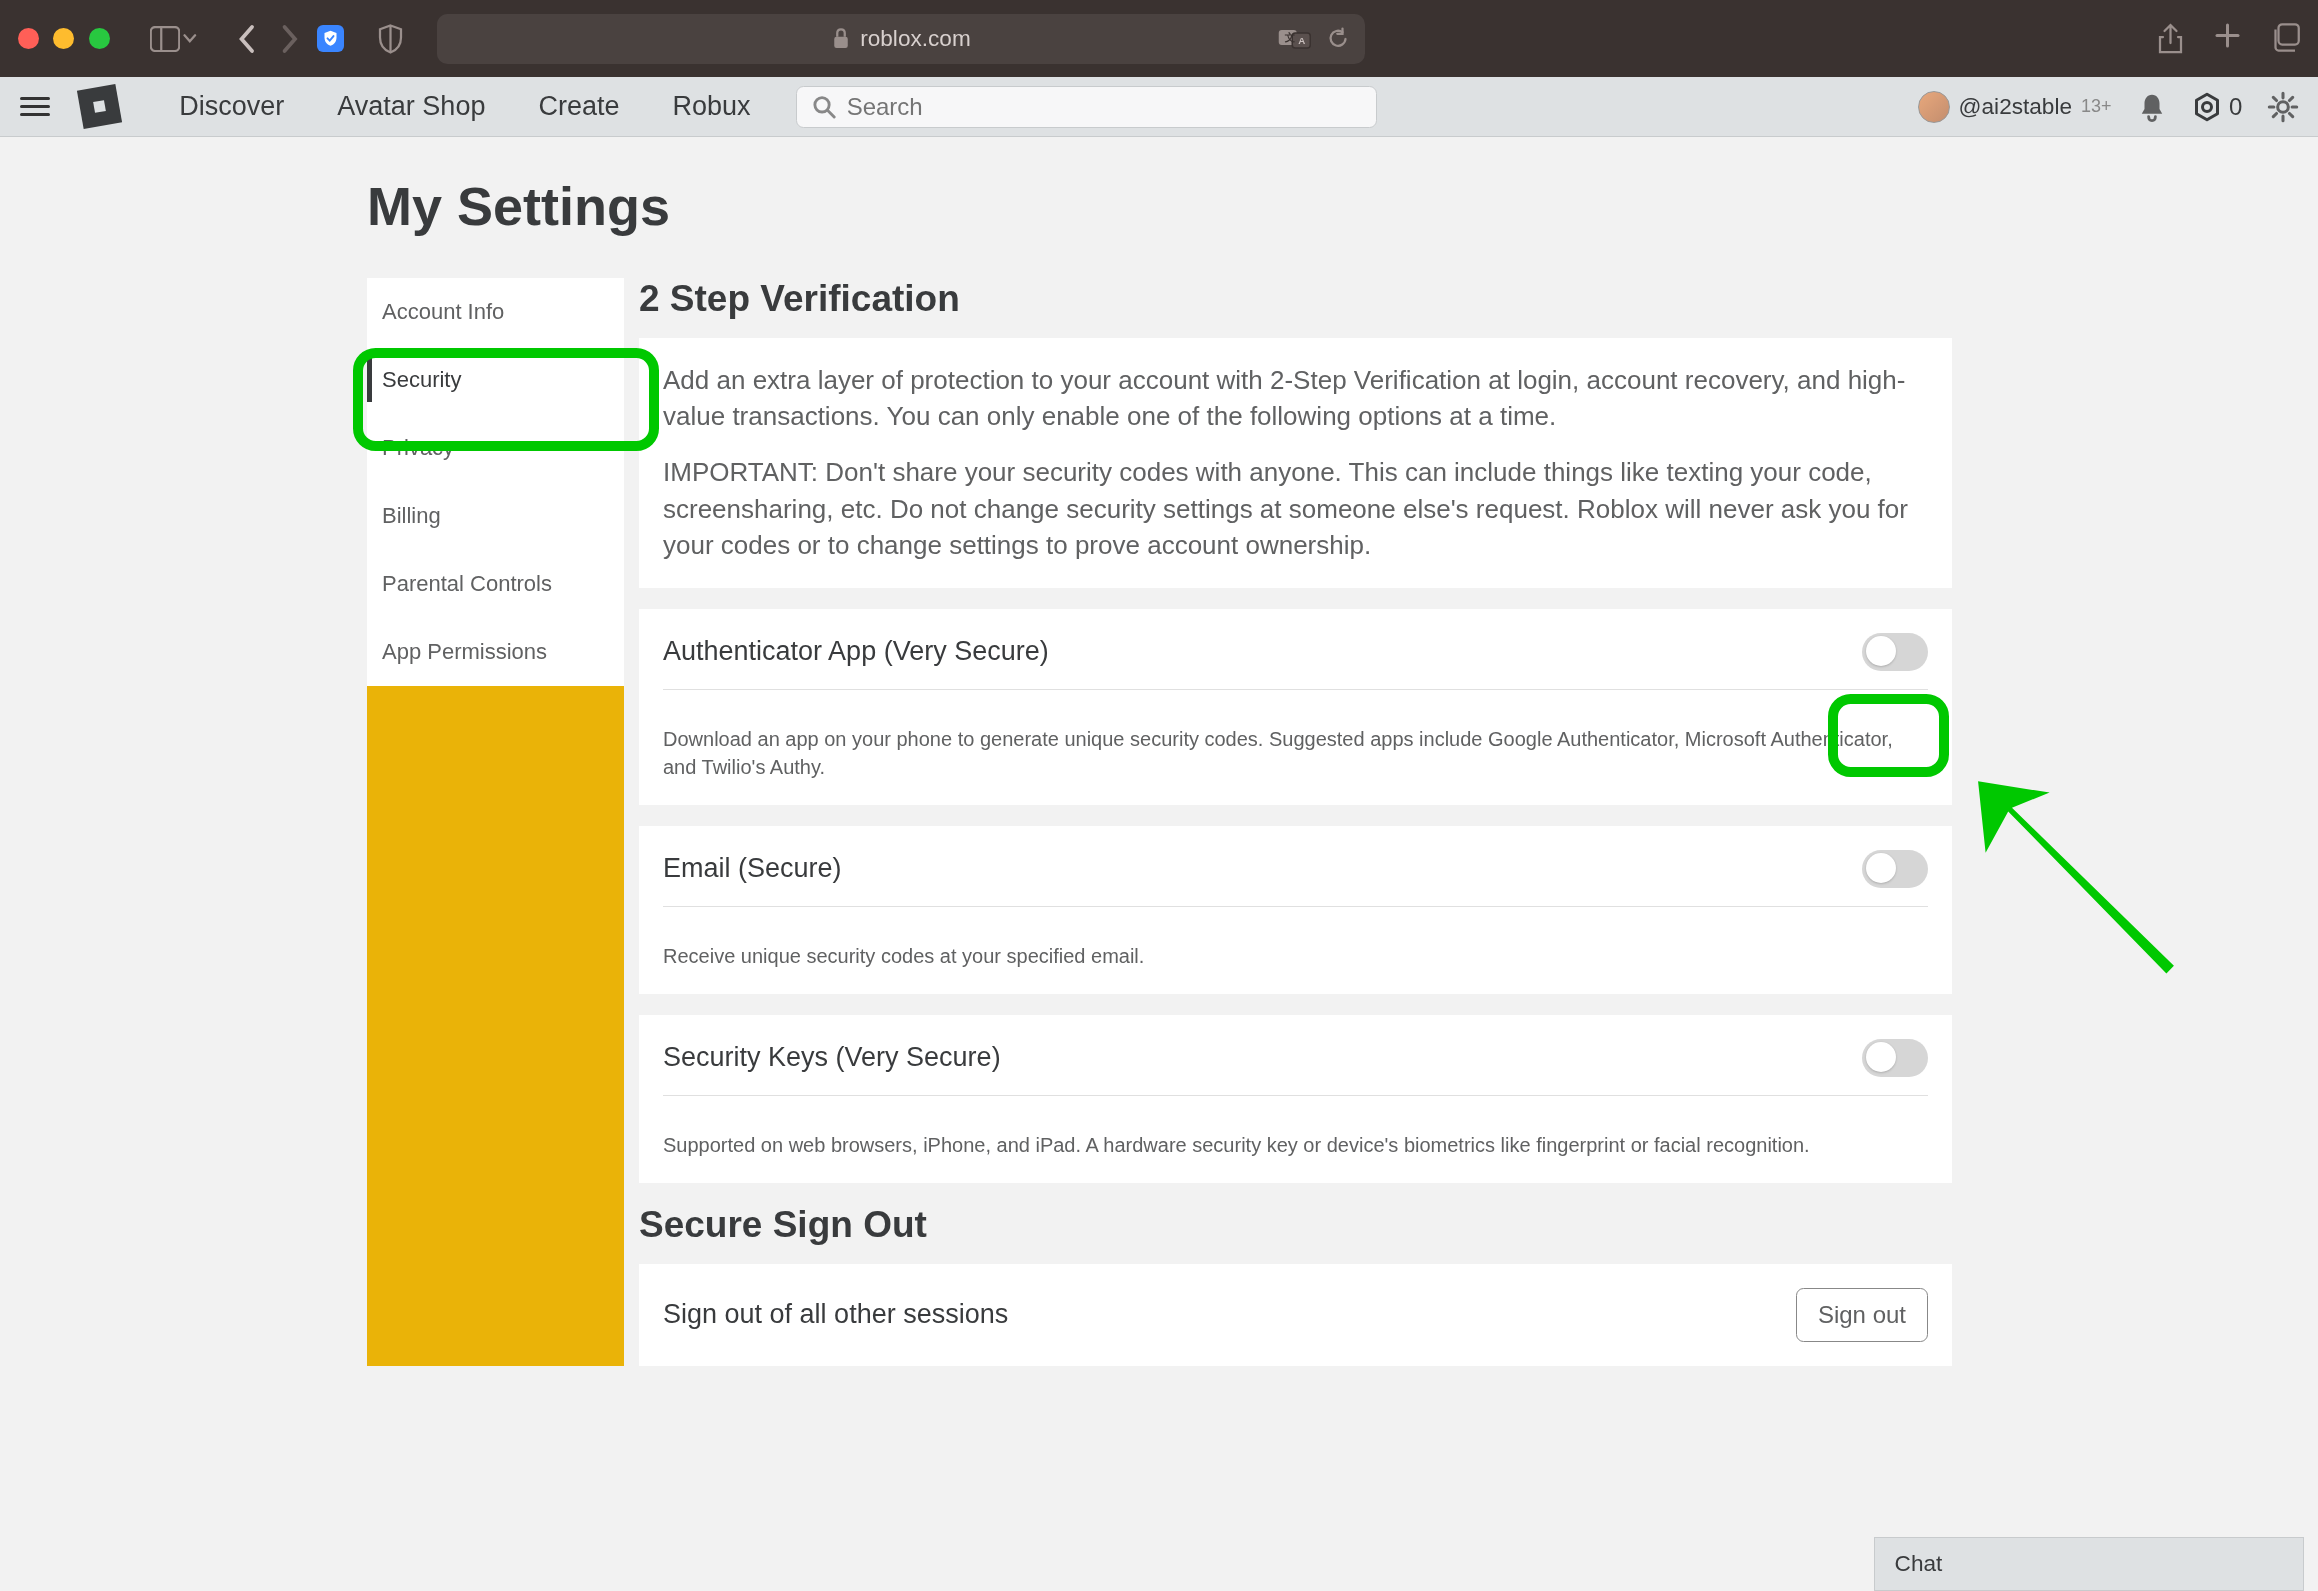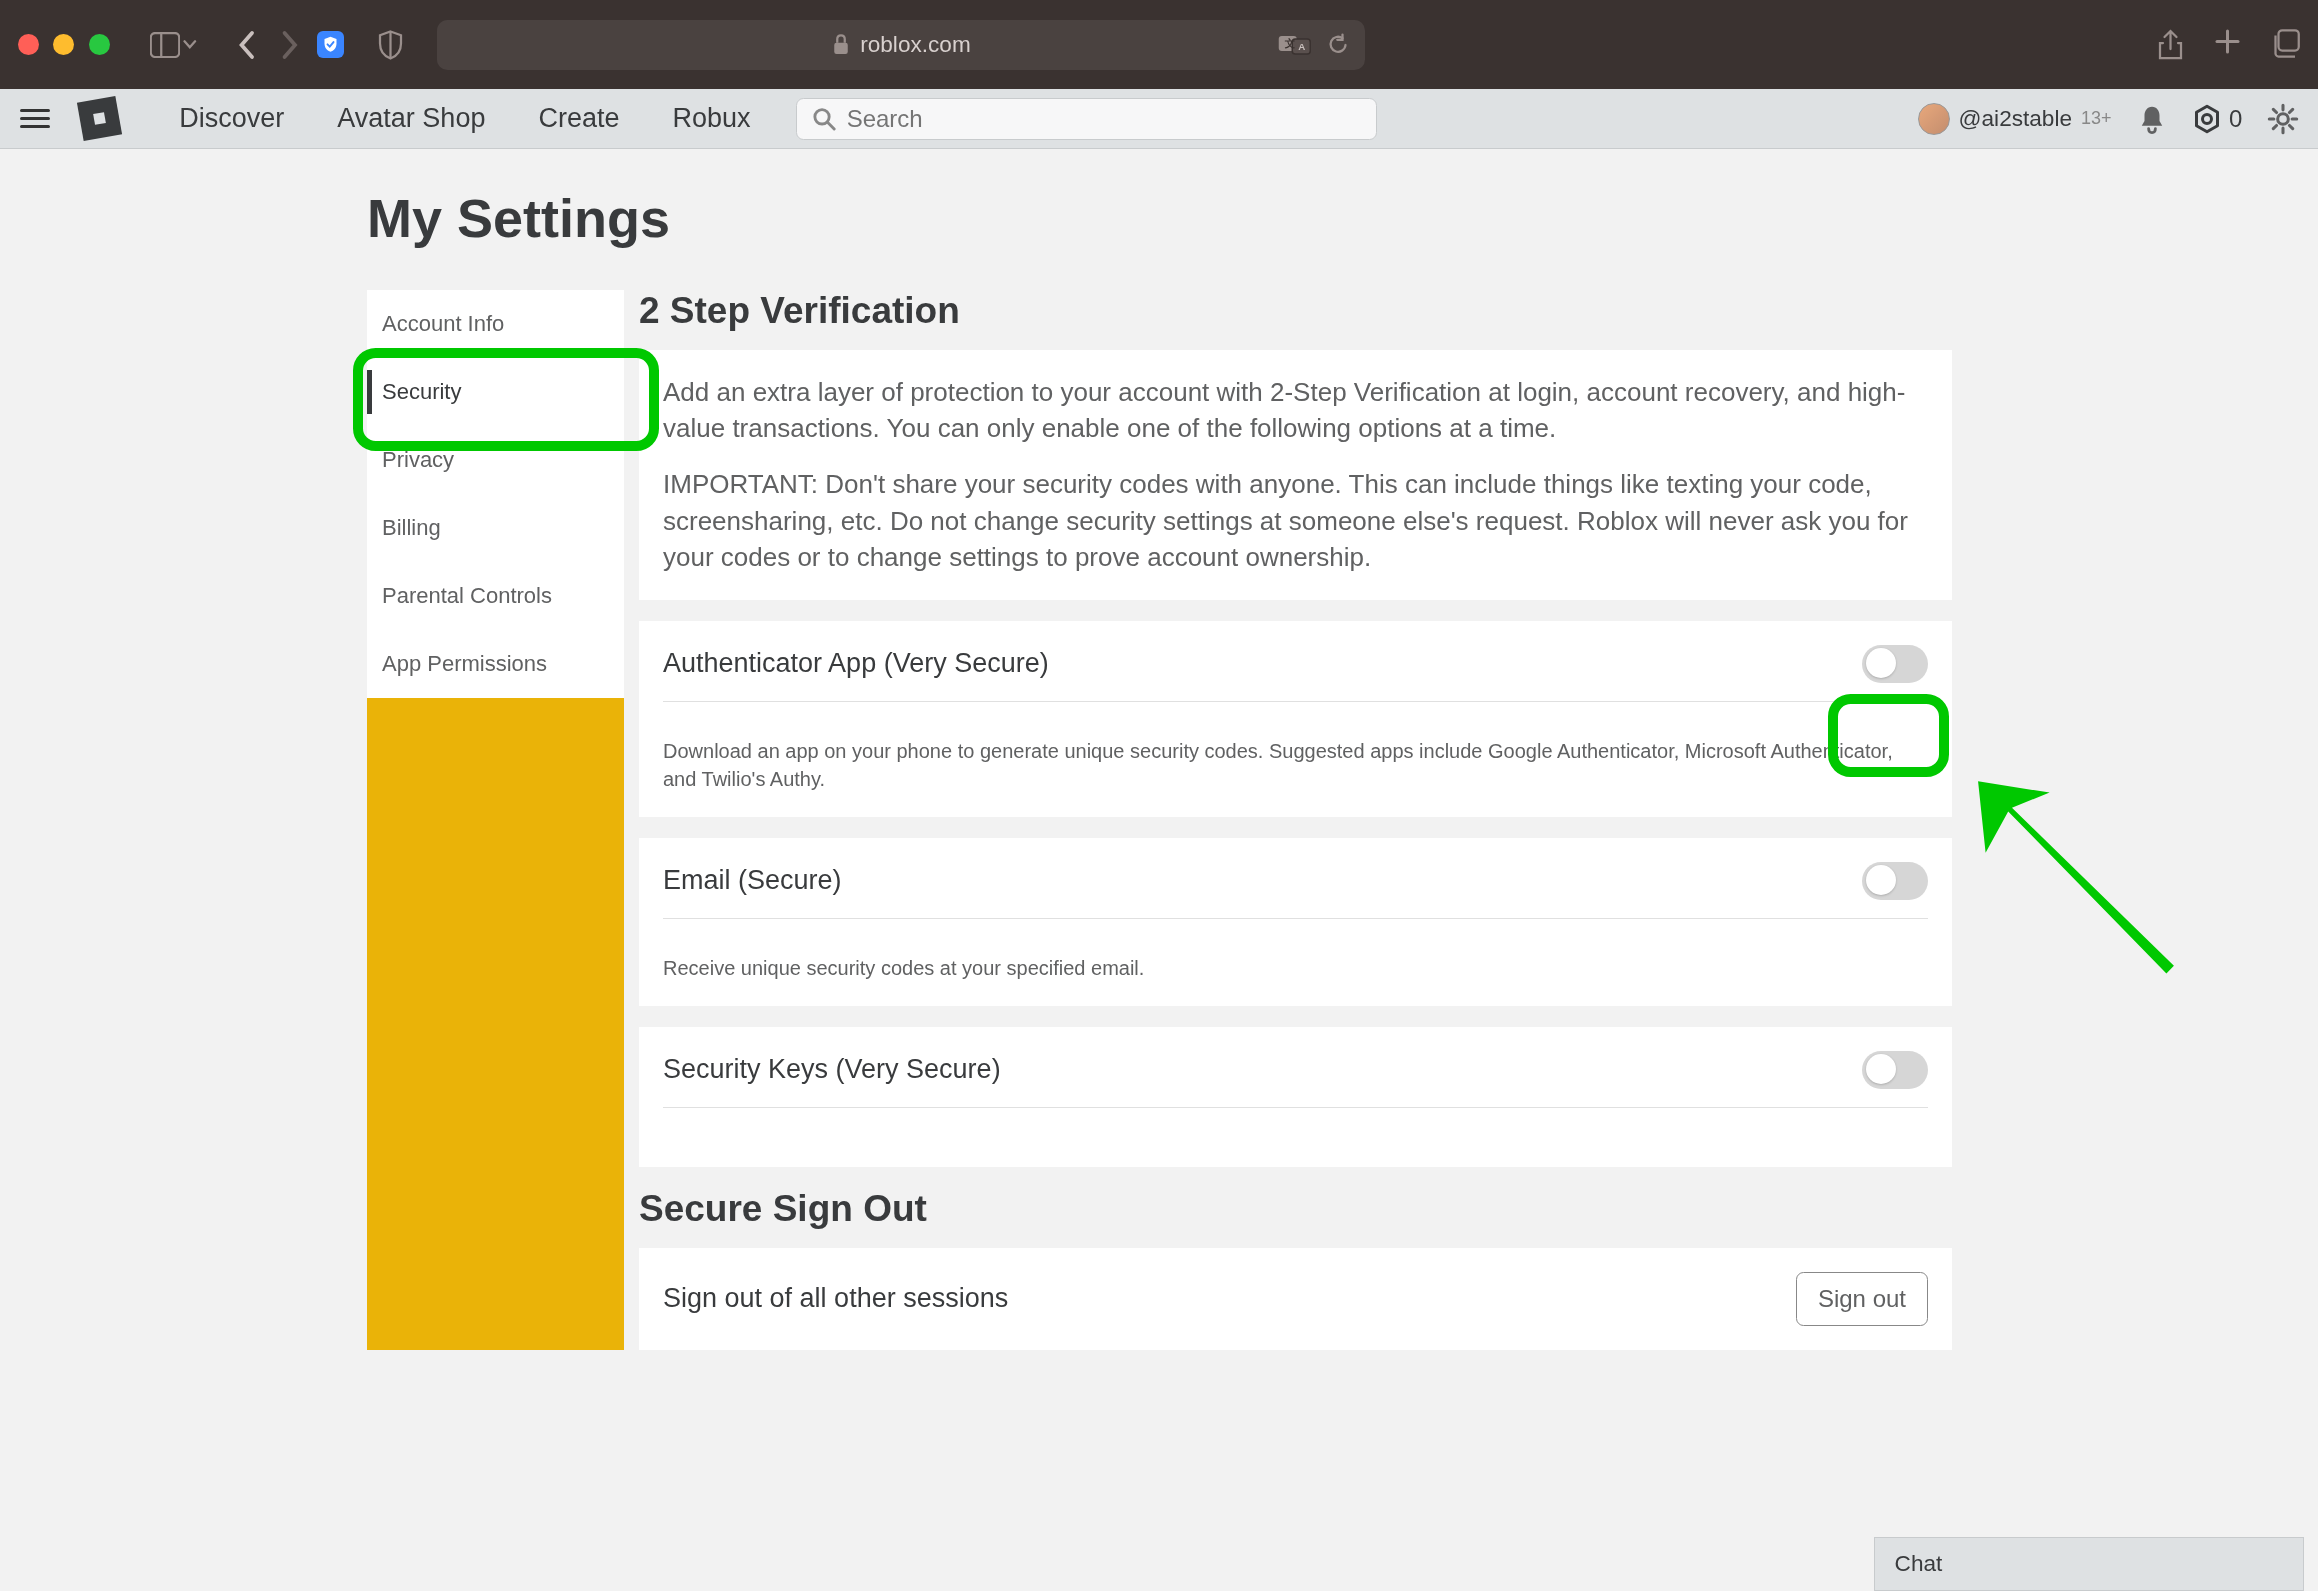--- a/index.html
+++ b/index.html
@@ -8,21 +8,21 @@
       background: #f2f2f2;
       width: 2319px;
       height: 1591px;
       overflow: hidden;
       position: relative;
     }
 
     
     .browser-chrome {
       background: #3a3230;
-      height: 89px;
+      height: 77px;
       display: flex;
       align-items: center;
       padding: 0 18px;
       gap: 18px;
     }
     .traffic-lights { display: flex; gap: 14.3px; align-items: center; }
     .traffic-light { width: 21px; height: 21px; border-radius: 50%; }
     .tl-red { background: #ff5f57; }
     .tl-yellow { background: #febc2e; }
     .tl-green { background: #28c840; }
@@ -344,20 +344,21 @@
             <div class="toggle"></div>
           </div>
           <div class="toggle-desc">Receive unique security codes at your specified email.</div>
         </div>
 
         <div class="toggle-panel">
           <div class="toggle-header">
             <div class="toggle-title">Security Keys (Very Secure)</div>
             <div class="toggle"></div>
           </div>
+          <div class="toggle-desc">Supported on web browsers, iPhone, and iPad. A hardware security key or device's biometrics like fingerprint or facial recognition.</div>
         </div>
 
         <h2 class="section-title">Secure Sign Out</h2>
         <div class="signout-row">
           <div class="signout-text">Sign out of all other sessions</div>
           <button class="signout-btn">Sign out</button>
         </div>
       </div>
     </div>
   </div>

